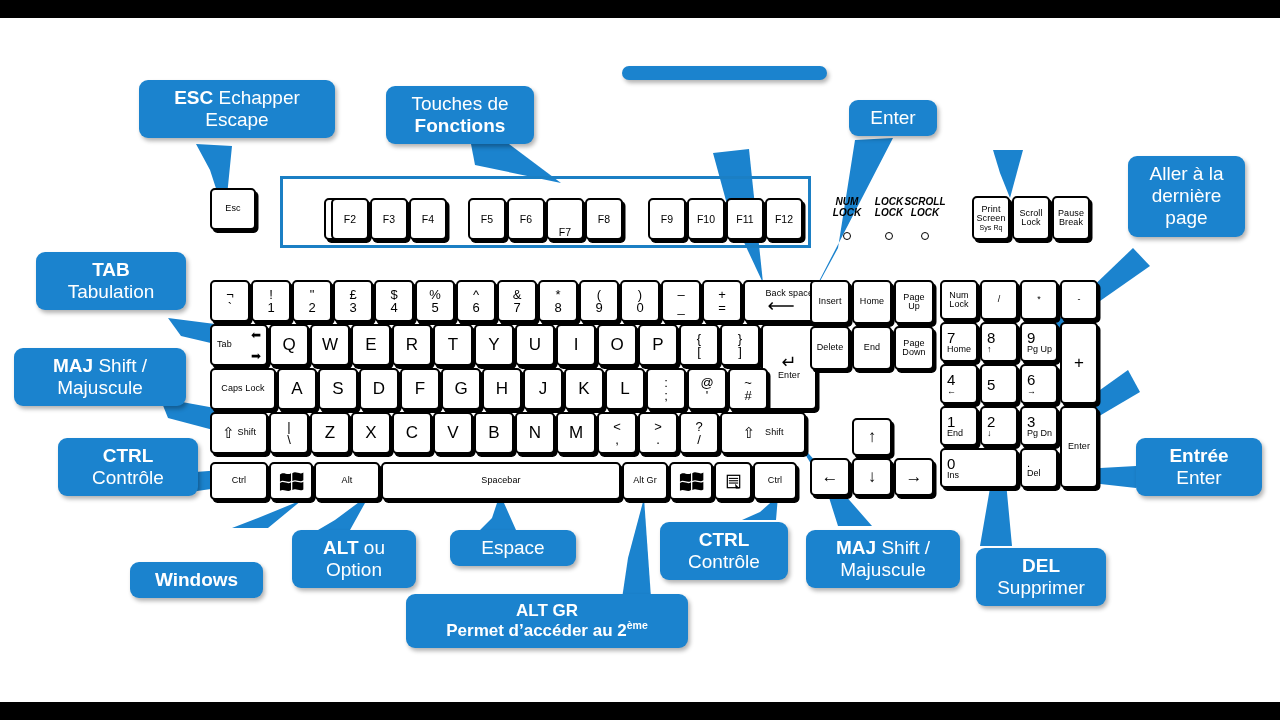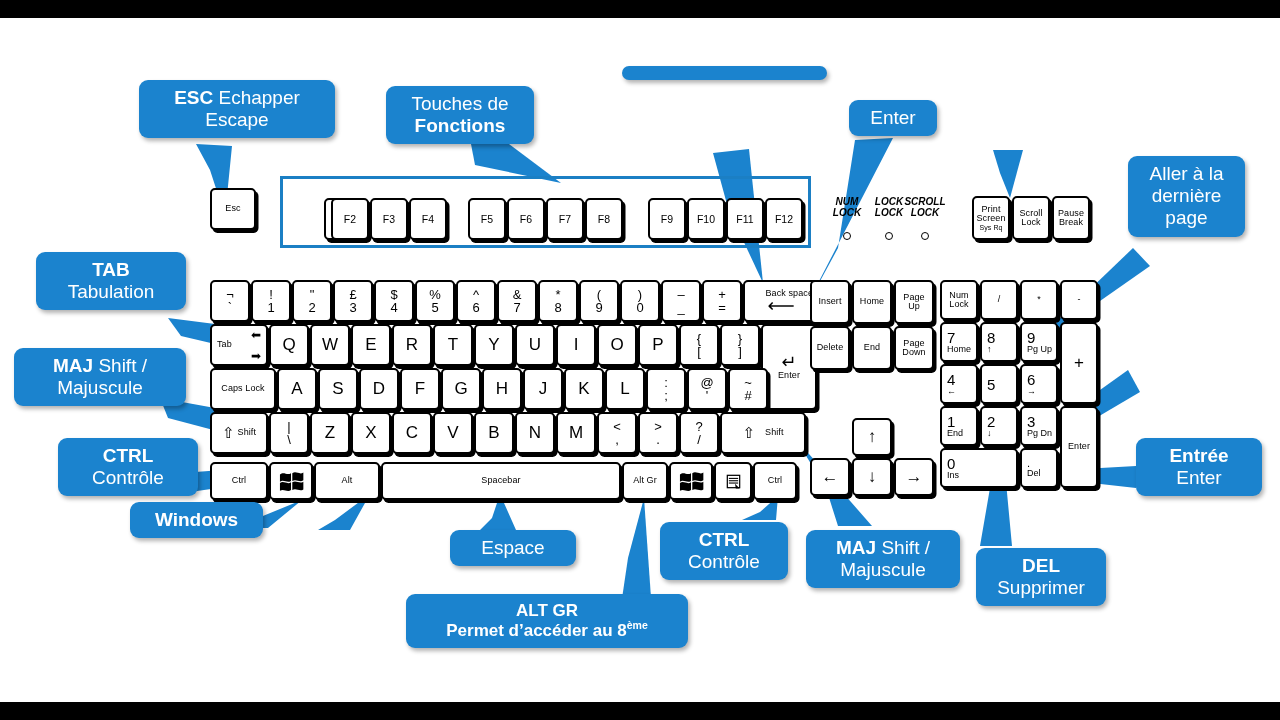--- a/index.html
+++ b/index.html
@@ -109,21 +109,21 @@
         </div>
         <div class="key" style="left: 409px; top: 180px; width: 38px; height: 42px;">
           <span class="fk">F4</span>
         </div>
         <div class="key" style="left: 468px; top: 180px; width: 38px; height: 42px;">
           <span class="fk">F5</span>
         </div>
         <div class="key" style="left: 507px; top: 180px; width: 38px; height: 42px;">
           <span class="fk">F6</span>
         </div>
-        <div class="key" style="left: 546px; top: 180px; width: 38px; height: 42px;">
+        <div class="key" style="left: 546px; top: 180px; width: 38px; height: 42px; align-items: flex-end;">
           <span class="fk">F7</span>
         </div>
         <div class="key" style="left: 585px; top: 180px; width: 38px; height: 42px;">
           <span class="fk">F8</span>
         </div>
         <div class="key" style="left: 648px; top: 180px; width: 38px; height: 42px;">
           <span class="fk">F9</span>
         </div>
         <div class="key" style="left: 687px; top: 180px; width: 38px; height: 42px;">
           <span class="fk">F10</span>
@@ -544,32 +544,36 @@
     <div class="callout" style="left:58px;top:420px;width:140px;">
       <div><b>CTRL</b></div>
       <div>Contrôle</div>
     </div>
 
     <div class="callout" style="left:1136px;top:420px;width:126px;">
       <div><b>Entrée</b></div>
       <div>Enter</div>
     </div>
 
-    <div class="callout c-bold" style="left:130px;top:484px;width:133px;">
+    <div class="callout c-bold" style="left:130px;top:544px;width:133px;">
       <div>Windows</div>
     </div>
 
+    <div class="callout" style="left:292px;top:512px;width:124px;">
+      <div><b>ALT</b><span> ou</span></div>
+      <div>Option</div>
+    </div>
 
     <div class="callout" style="left:450px;top:512px;width:126px;">
       <div>Espace</div>
     </div>
 
     <div class="callout c-sm c-bold" style="left:406px;top:576px;width:282px;">
       <div>ALT GR</div>
-      <div><span>Permet d’accéder au 8</span><sup>ème</sup></div>
+      <div><span>Permet d’accéder au 2</span><sup>ème</sup></div>
     </div>
 
     <div class="callout" style="left:660px;top:504px;width:128px;">
       <div><b>CTRL</b></div>
       <div>Contrôle</div>
     </div>
 
     <div class="callout" style="left:806px;top:512px;width:154px;">
       <div><b>MAJ</b><span> Shift /</span></div>
       <div>Majuscule</div>

